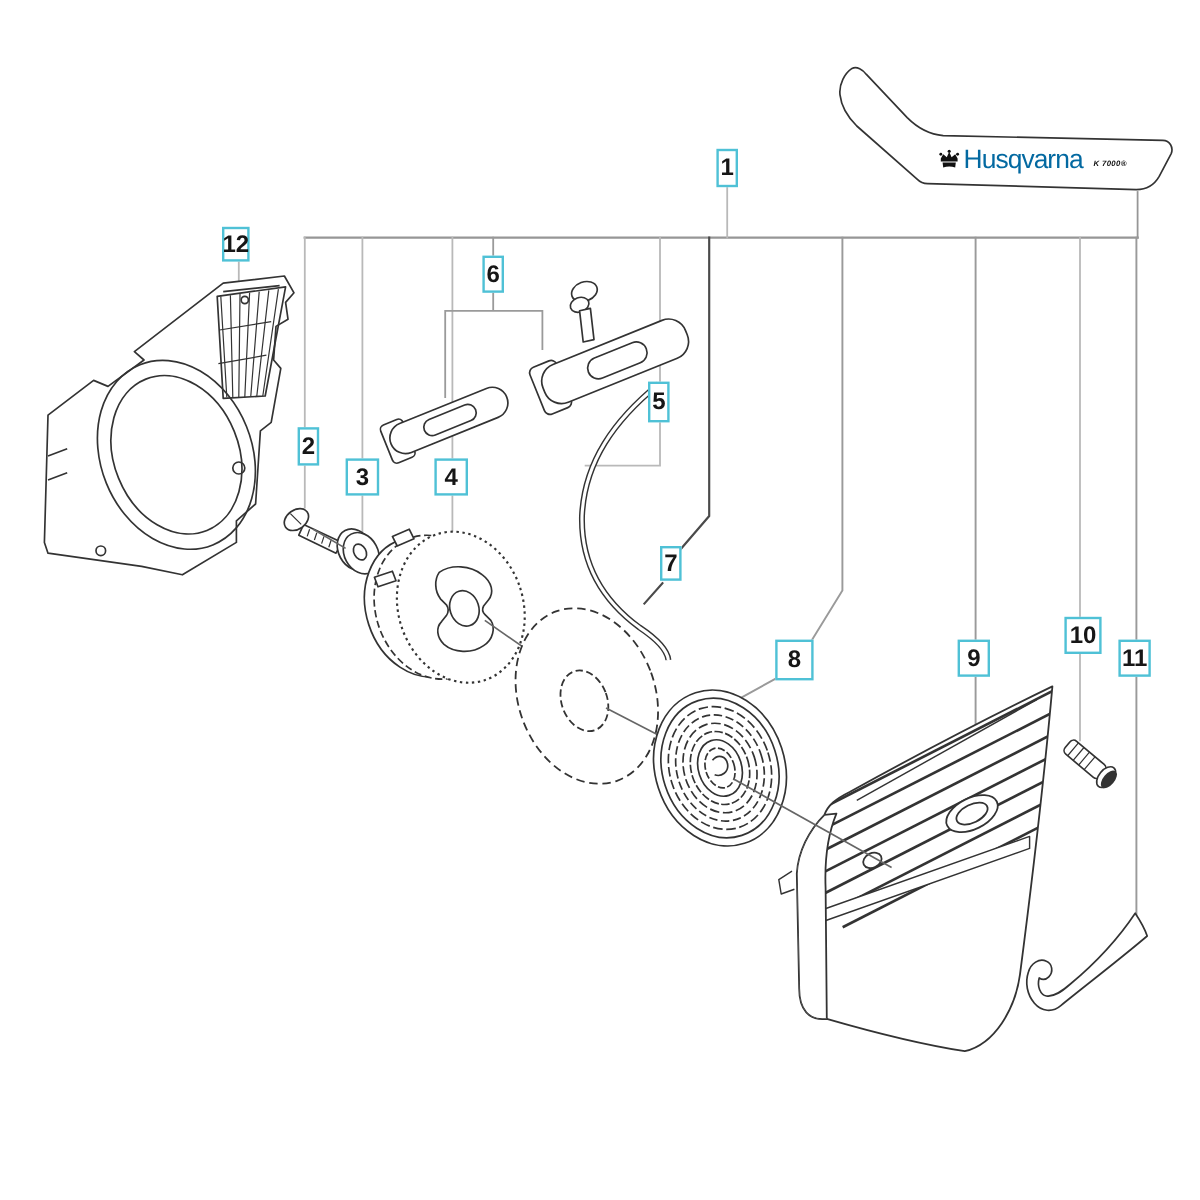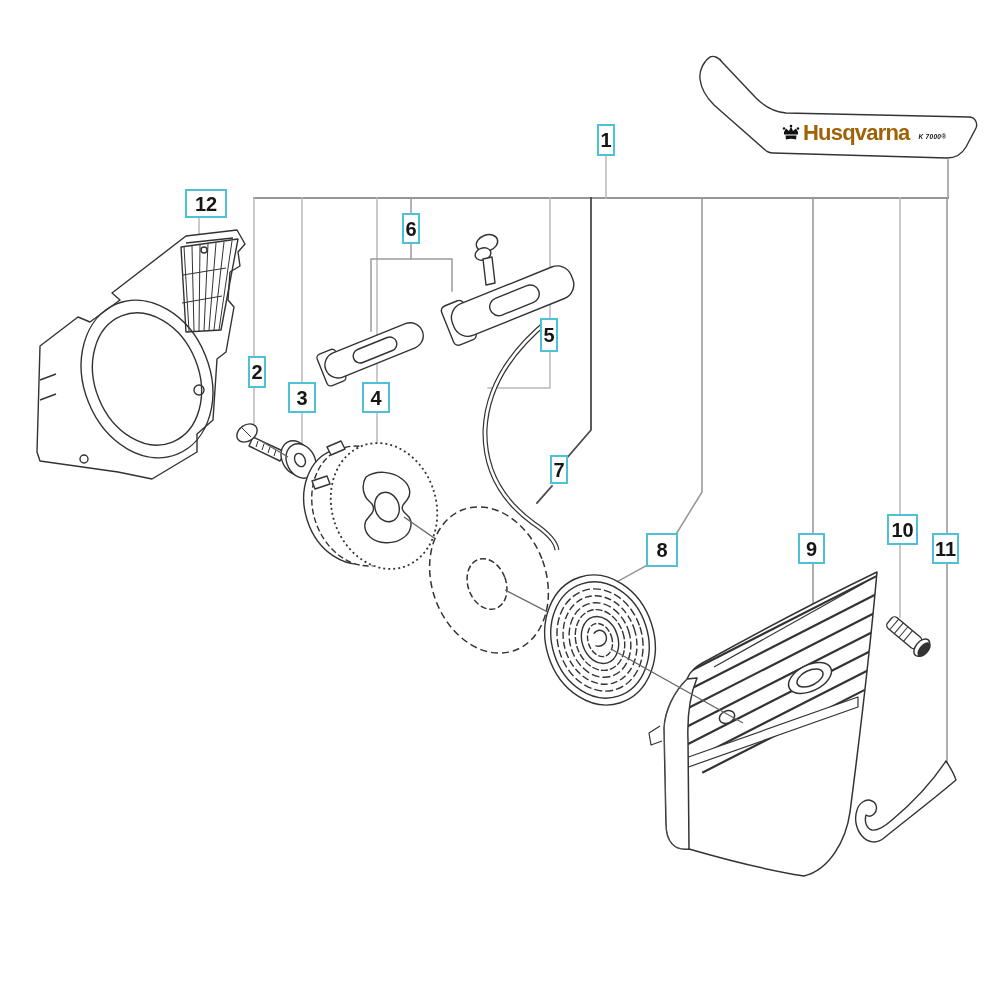--- a/index.html
+++ b/index.html
@@ -6,21 +6,21 @@
   .stage{position:relative;width:1000px;height:1000px;background:#fff;overflow:hidden;
          font-family:"Liberation Sans",sans-serif;}
   .stage svg.art{position:absolute;left:0;top:0;}
   .callout{position:absolute;box-sizing:border-box;background:#fff;
            border:2.5px solid var(--accent,#4fc1d6);color:#161616;
            display:flex;align-items:center;justify-content:center;
            font-weight:bold;font-size:20px;line-height:1;
            font-family:"Liberation Sans",sans-serif;z-index:5;}
   .brand{position:absolute;left:781px;top:120px;display:flex;align-items:center;z-index:3;}
   .brand .crown{flex:0 0 auto;margin-right:2px;}
-  .brand-name{font-weight:bold;font-size:22px;letter-spacing:-0.8px;color:#a16207;
+  .brand-name{font-weight:normal;font-size:22px;letter-spacing:-0.8px;color:#0369a1;
               font-family:"Liberation Sans",sans-serif;}
   .brand-model{font-size:6.5px;font-style:italic;font-weight:bold;color:#111;
                margin-left:9px;margin-top:6px;letter-spacing:0.3px;}
   .art path,.art line,.art ellipse,.art polyline,.art circle{vector-effect:none;}
 </style>
 </head>
 <body>
 
 <div class="stage">
 
@@ -197,16 +197,16 @@
       <div class="callout" style="left: 248px; top: 356px; width: 18px; height: 32px;">2</div>
       <div class="callout" style="left: 288px; top: 382px; width: 28px; height: 31px;">3</div>
       <div class="callout" style="left: 362px; top: 382px; width: 28px; height: 31px;">4</div>
       <div class="callout" style="left: 540px; top: 318px; width: 18px; height: 34px;">5</div>
       <div class="callout" style="left: 402px; top: 213px; width: 18px; height: 31px;">6</div>
       <div class="callout" style="left: 550px; top: 455px; width: 18px; height: 29px;">7</div>
       <div class="callout" style="left: 646px; top: 533px; width: 32px; height: 34px;">8</div>
       <div class="callout" style="left: 798px; top: 533px; width: 27px; height: 31px;">9</div>
       <div class="callout" style="left: 887px; top: 514px; width: 31px; height: 31px;">10</div>
       <div class="callout" style="left: 932px; top: 533px; width: 27px; height: 31px;">11</div>
-      <div class="callout" style="left: 185px; top: 189px; width: 42px; height: 29px;">12</div>
+      <div class="callout" style="left: 185px; top: 189px; width: 23px; height: 29px;">12</div>
     </div>
 
 </div>
 
 </body></html>

